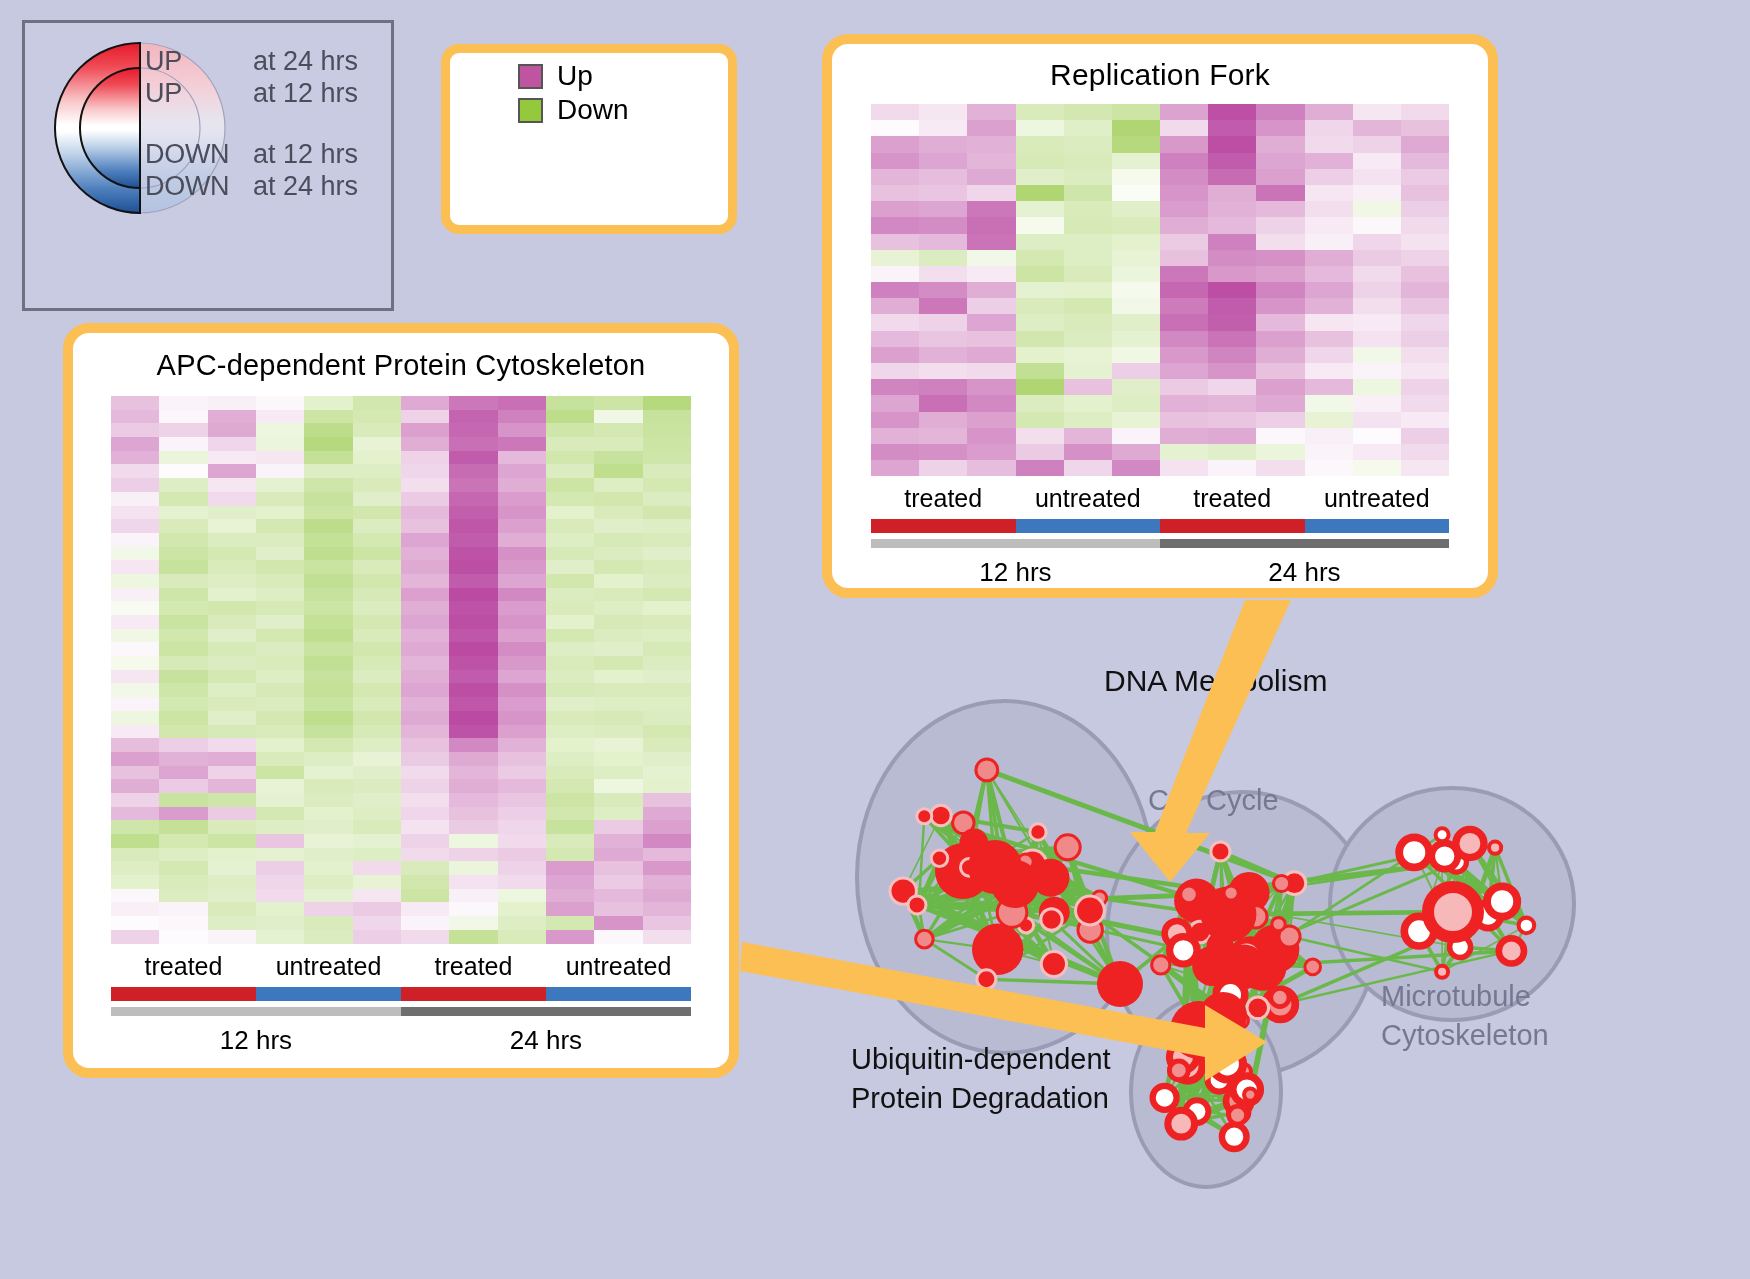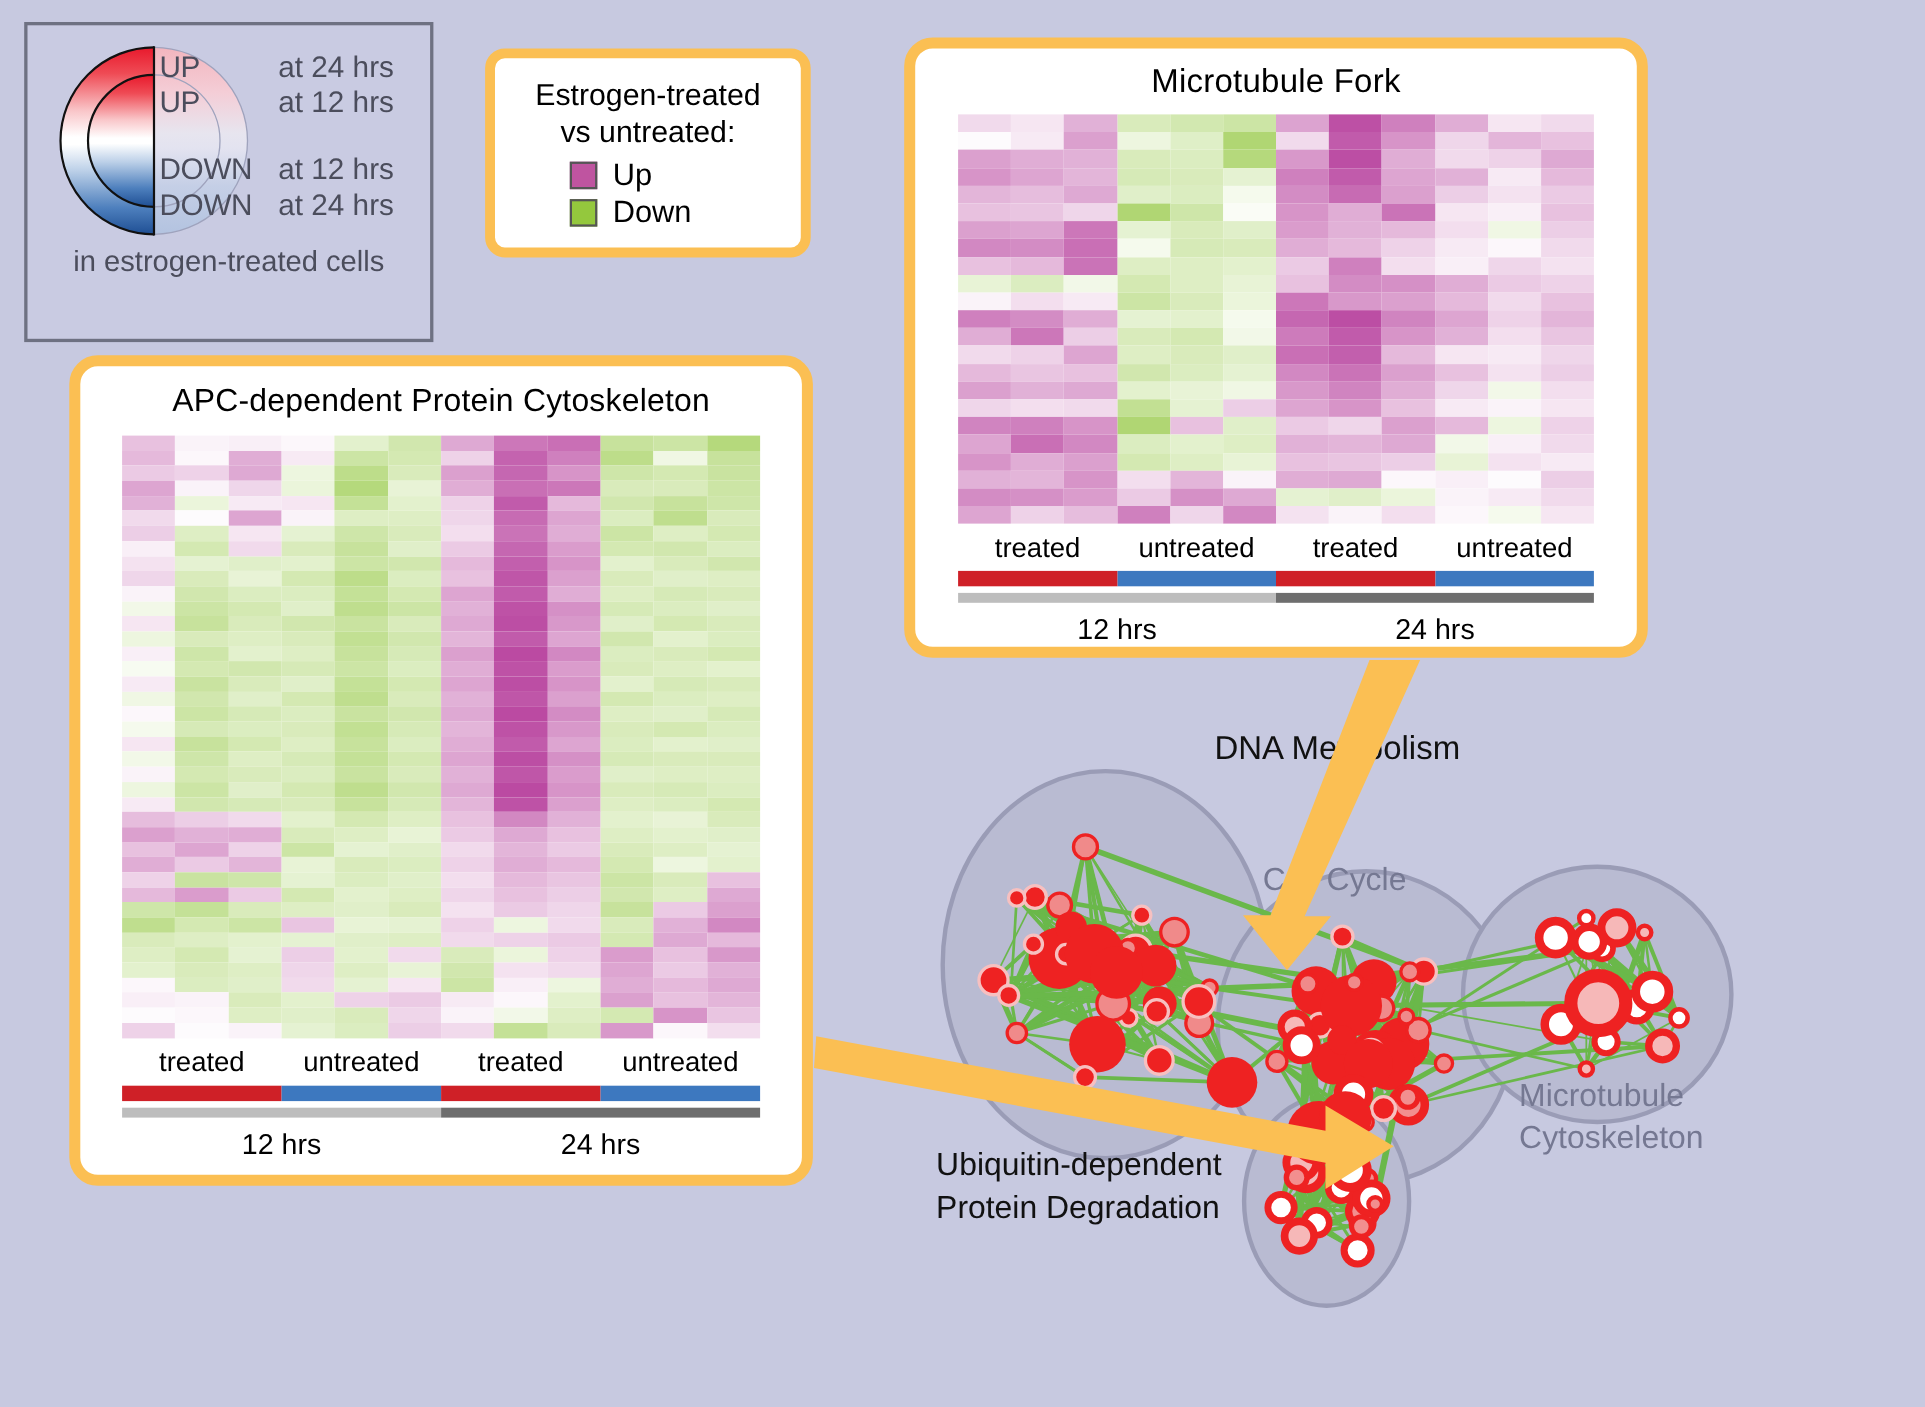--- a/index.html
+++ b/index.html
@@ -137,43 +137,38 @@
       <div class="key-row">
         <span class="kl">DOWN</span>
         <span class="kr">at 12 hrs</span>
       </div>
       <div class="key-row">
         <span class="kl">DOWN</span>
         <span class="kr">at 24 hrs</span>
       </div>
     </div>
     <div id="key-caption">
-      <div>in estrogen-treated cells</div>
     </div>
   </div>
 
   <div id="legend-card">
-    <div class="ltitle">
-      <div>Estrogen-treated</div>
-      <div>vs untreated:</div>
-    </div>
     <div class="lrows">
       <div class="lrow">
         <span class="swatch" style="background:#bf54a0"></span>
         <span class="lbl">Up</span>
       </div>
       <div class="lrow">
         <span class="swatch" style="background:#94c83d"></span>
         <span class="lbl">Down</span>
       </div>
     </div>
   </div>
 
   <div class="panel" id="panel-replication">
-    <div class="panel-title">Microtubule Fork</div>
+    <div class="panel-title">Replication Fork</div>
     <div class="hm-wrap" style="width:578px;margin-top:12px;">
       <div class="hm" id="hm-rep" style="grid-template-columns: repeat(12, 1fr);">
           <i style="height:16.2px;background:rgb(241,218,236)"></i>
           <i style="height:16.2px;background:rgb(246,230,242)"></i>
           <i style="height:16.2px;background:rgb(225,177,215)"></i>
           <i style="height:16.2px;background:rgb(217,235,187)"></i>
           <i style="height:16.2px;background:rgb(210,232,176)"></i>
           <i style="height:16.2px;background:rgb(204,229,165)"></i>
           <i style="height:16.2px;background:rgb(220,163,208)"></i>
           <i style="height:16.2px;background:rgb(189,80,165)"></i>

